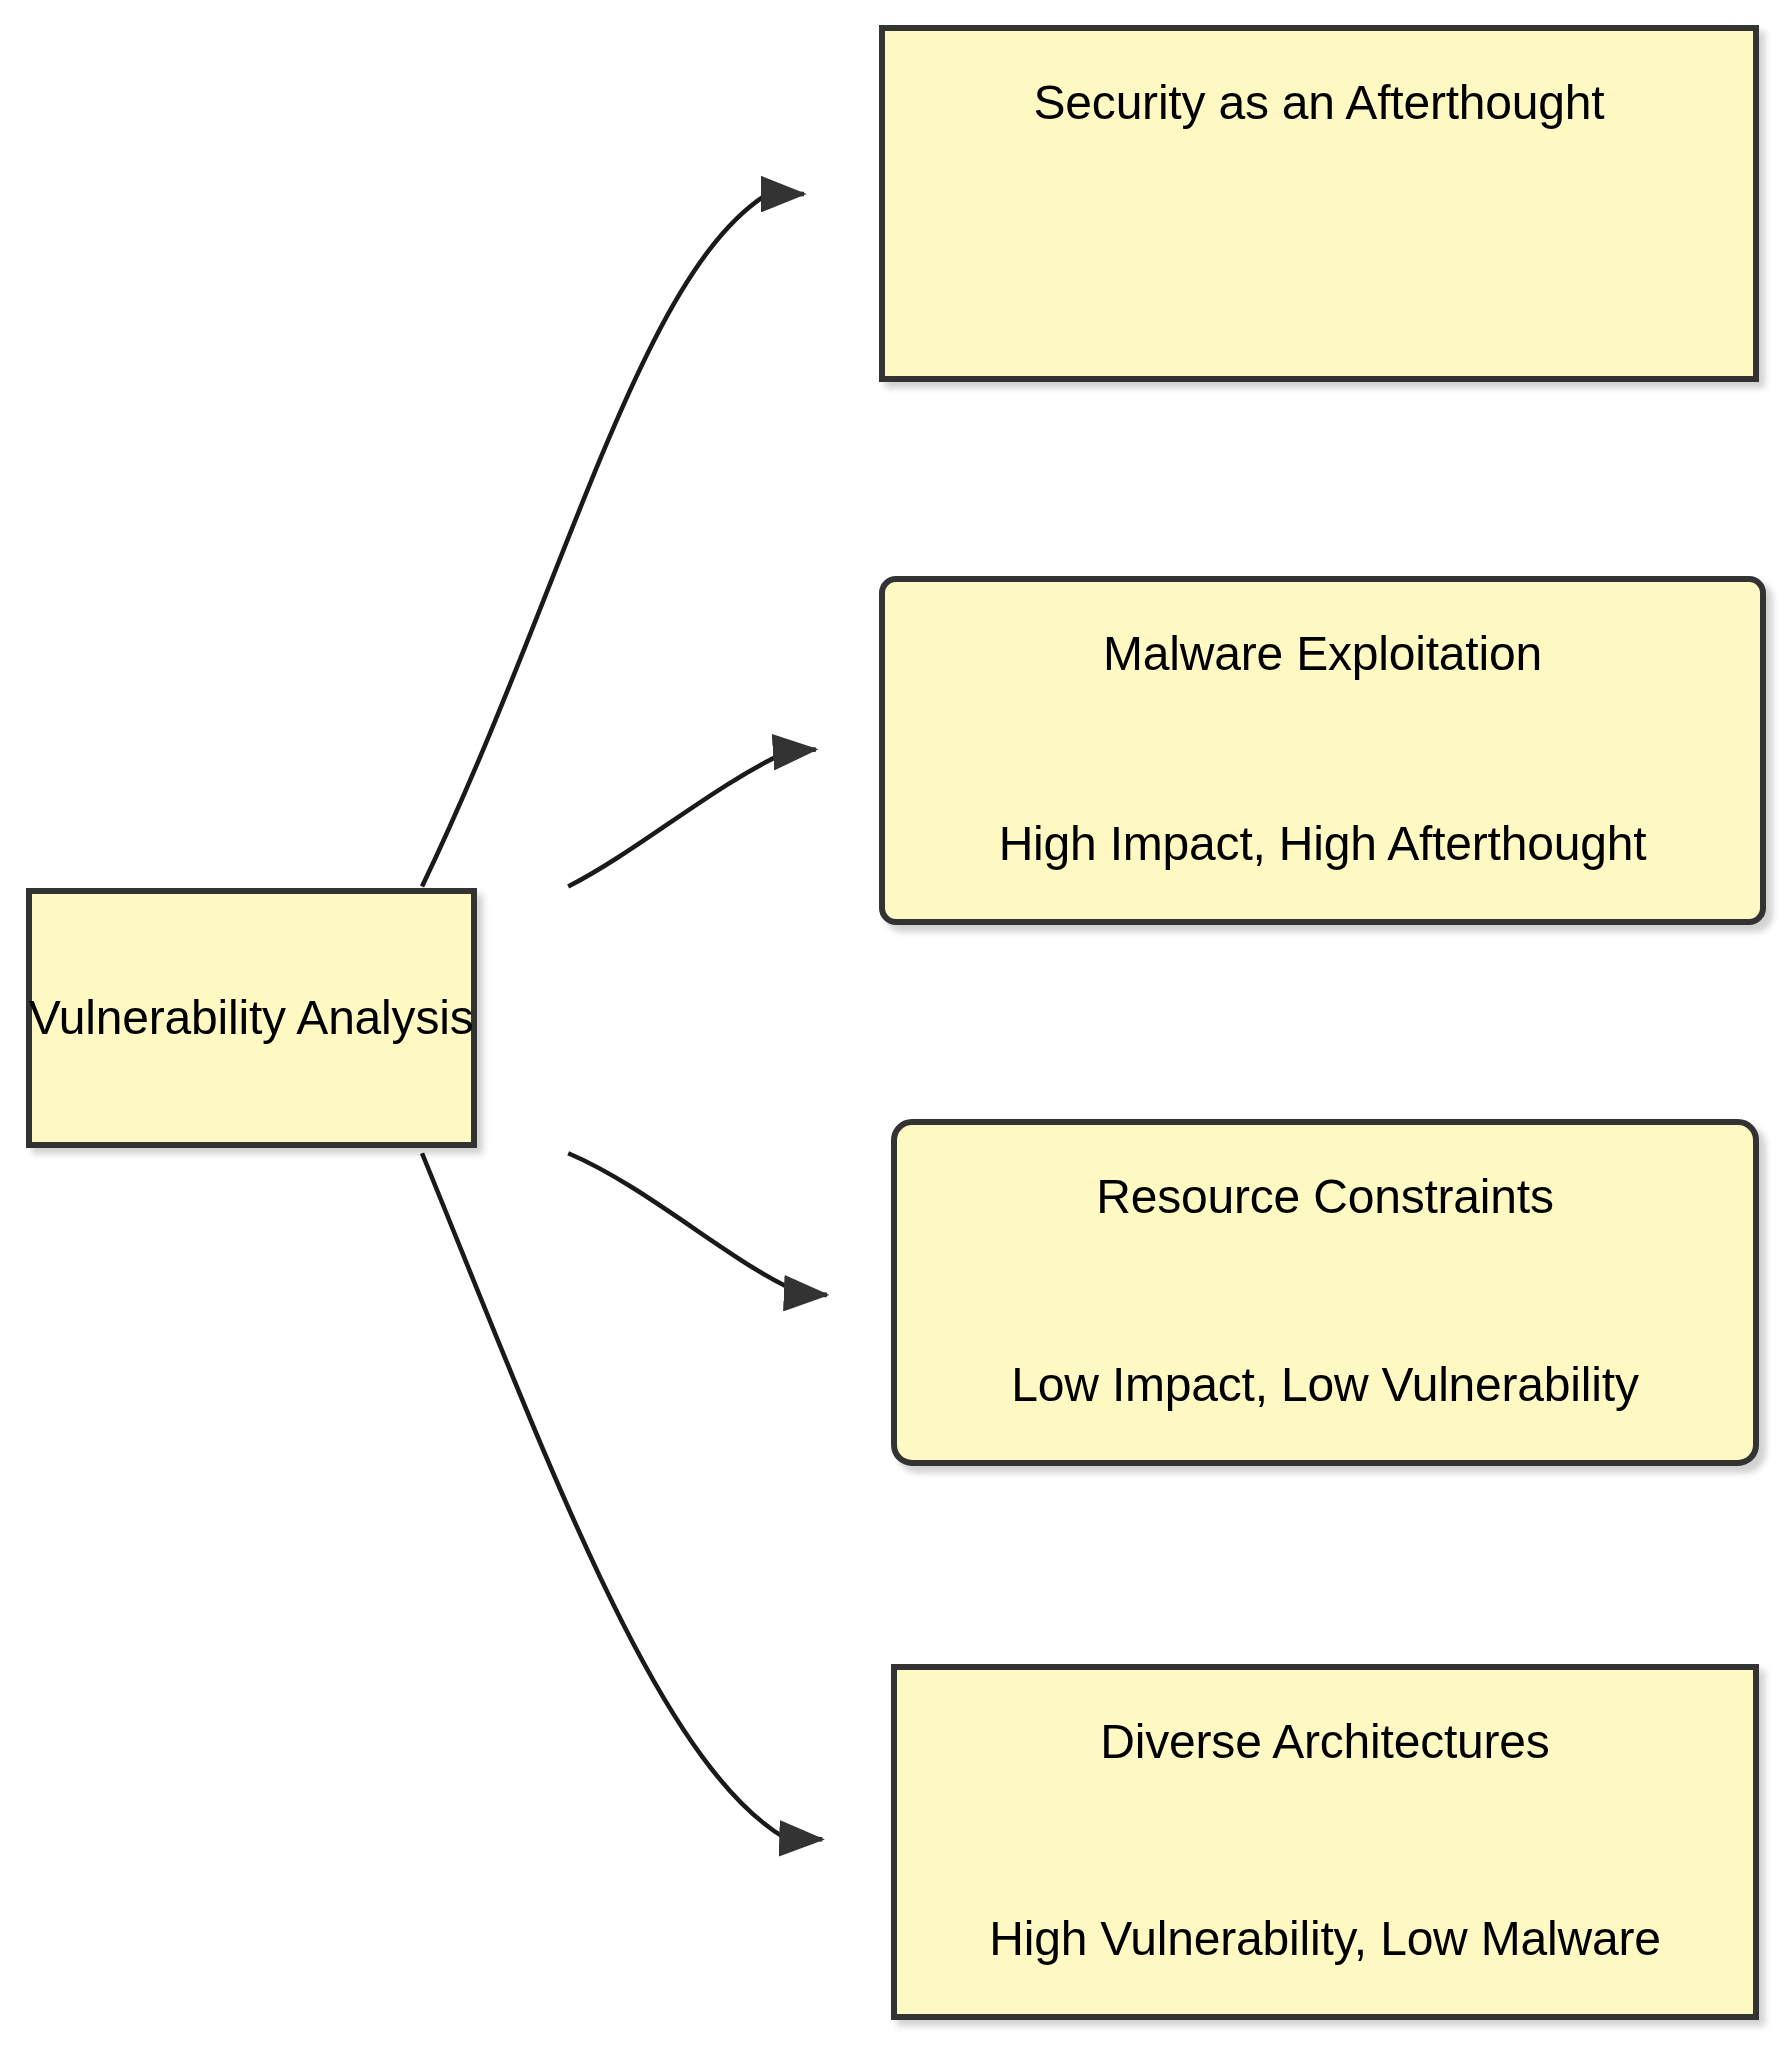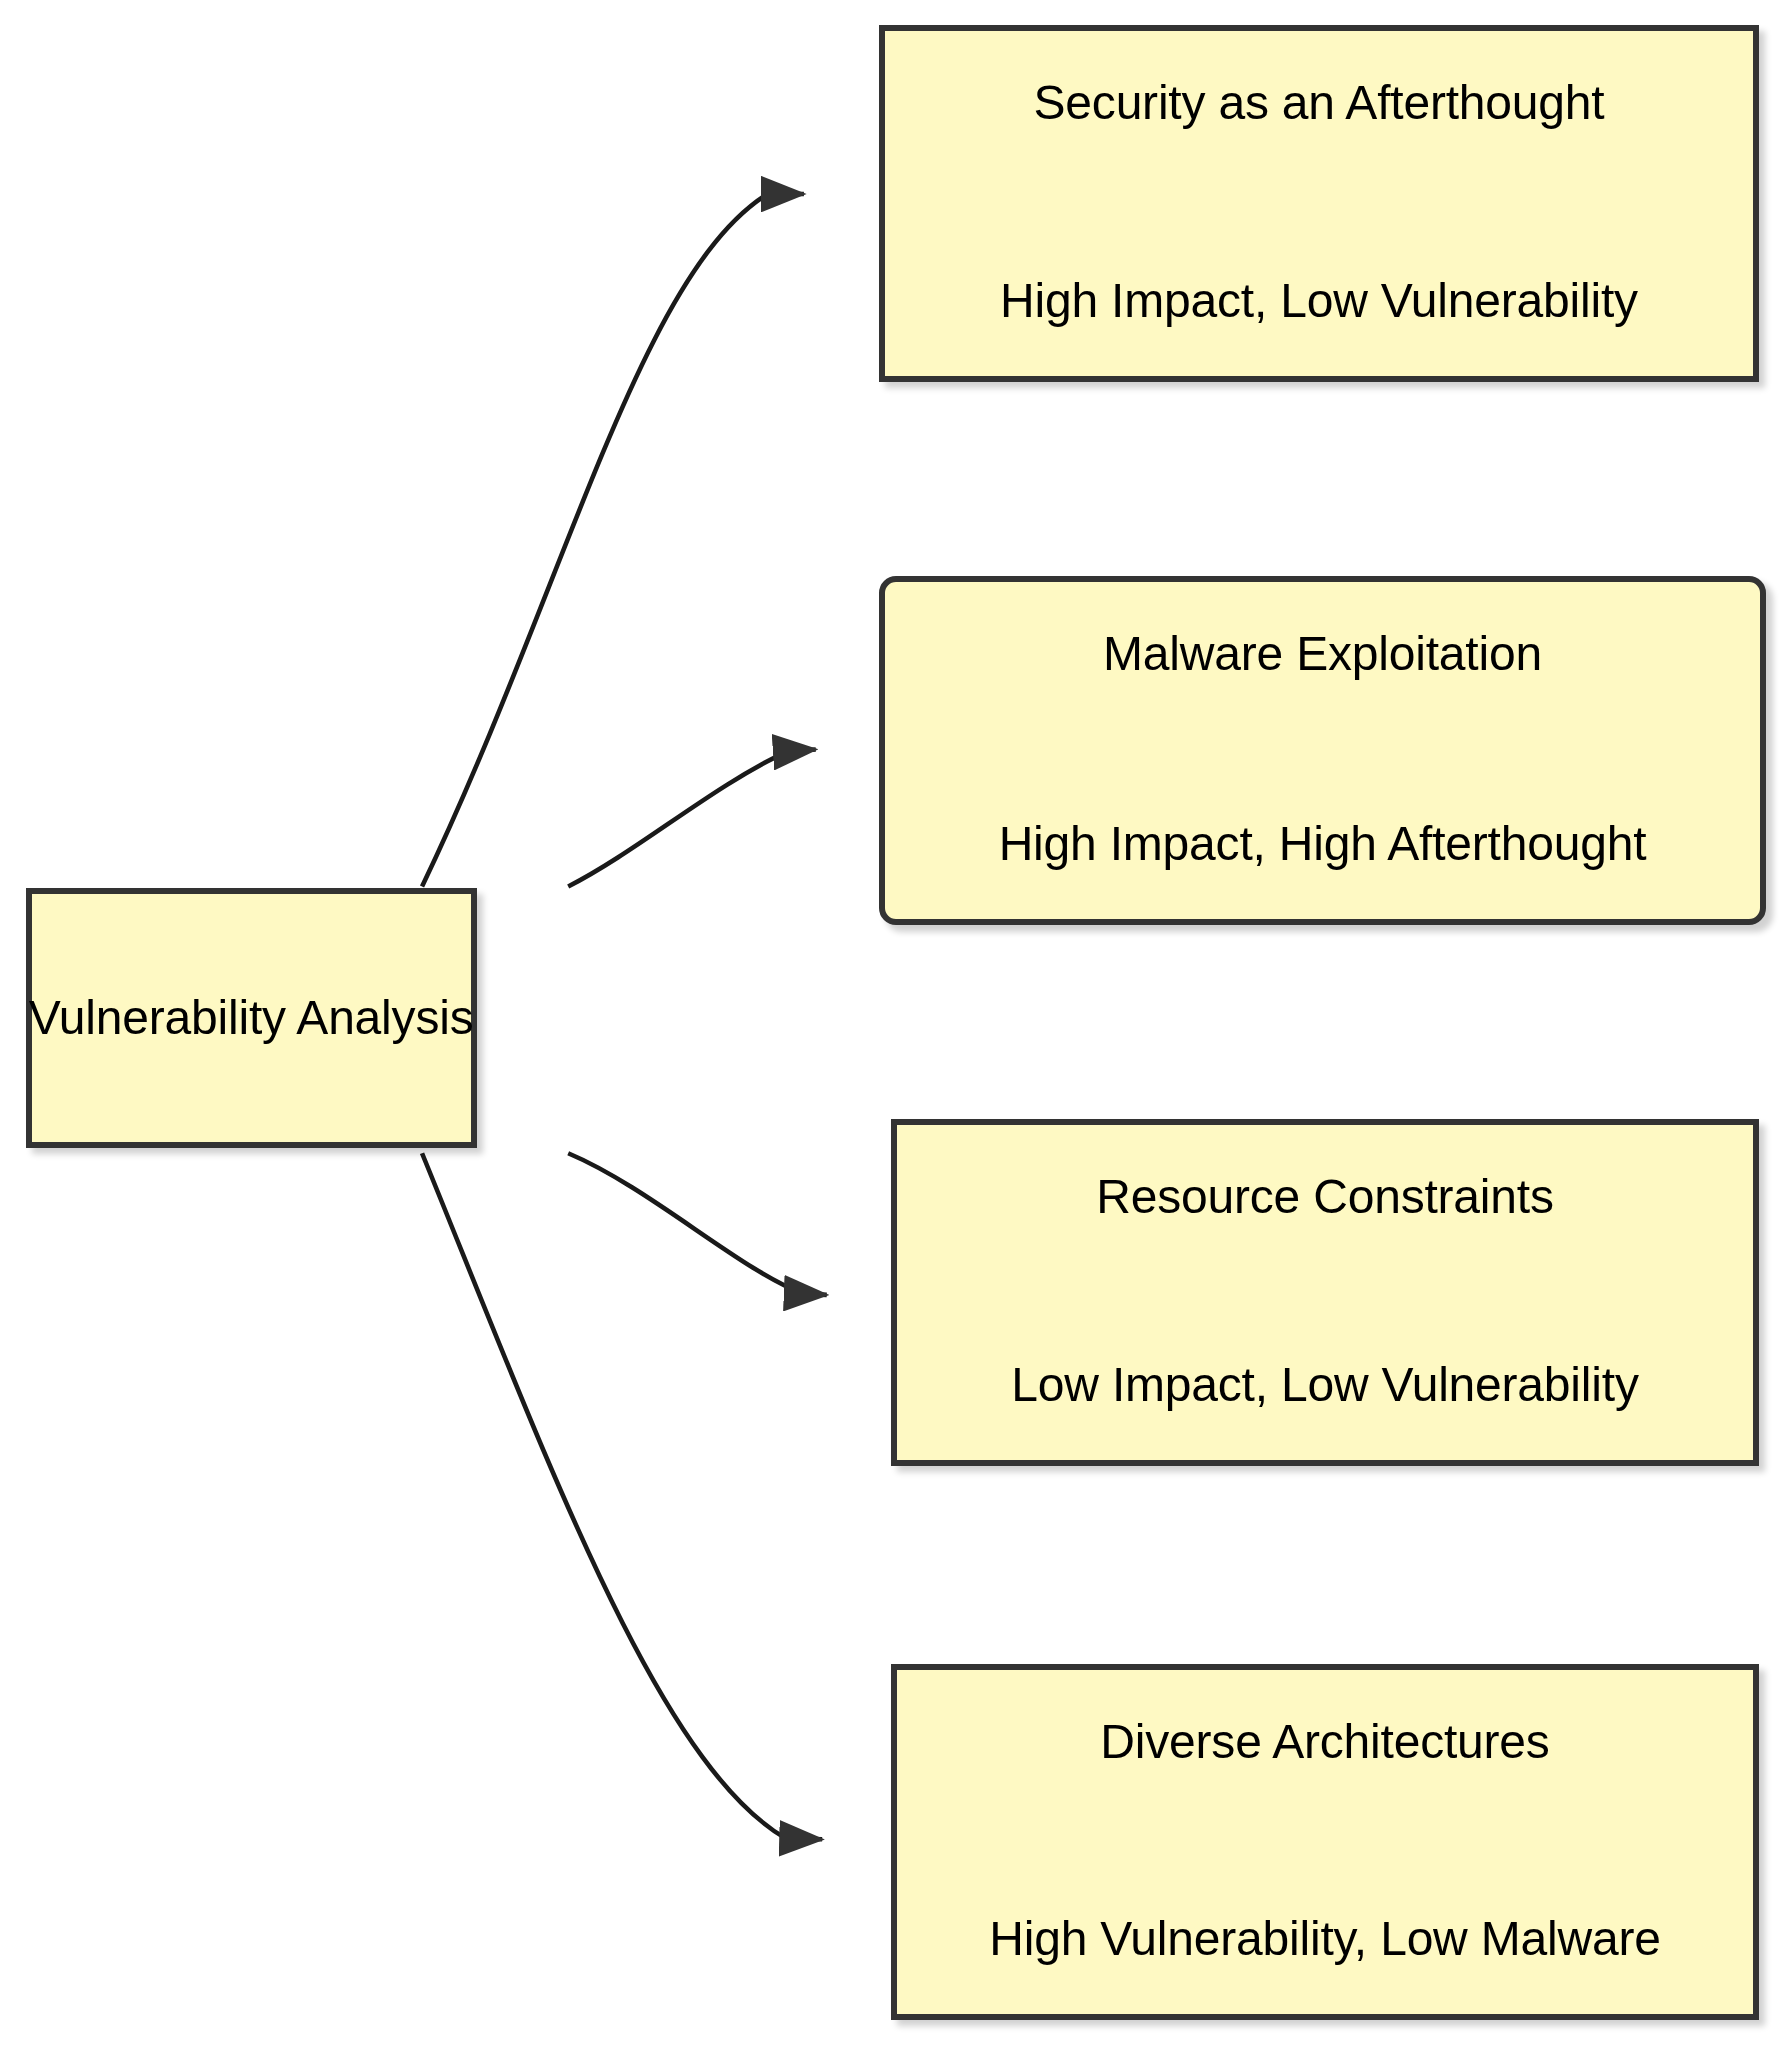--- a/index.html
+++ b/index.html
@@ -58,21 +58,21 @@
     height: 260px;
   }
   #node-root .title { margin-bottom: 11px; }
 
   
   .node.leaf .title { position: absolute; top: 44px; left: 0; right: 0; }
   .node.leaf .subtitle { position: absolute; bottom: 48px; left: 0; right: 0; }
 
   #node-security   { left: 879px;  top: 25px;   width: 880px;  height: 357px; }
   #node-malware    { left: 879px;  top: 576px;  width: 887px;  height: 349px; border-radius: 17px; }
-  #node-resource   { left: 891px;  top: 1119px; width: 868px;  height: 347px; }
+  #node-resource   { left: 891px;  top: 1119px; width: 868px;  height: 347px; border-radius: 21px; }
   #node-diverse    { left: 891px;  top: 1664px; width: 868px;  height: 356px; padding-left: 24px; }
 </style>
 </head>
 <body>
 
 <div id="canvas">
 
   <svg id="edge-layer" viewBox="0 0 1954 2241" width="1785" height="2048" xmlns="http://www.w3.org/2000/svg">
     <defs>
       <marker id="arrowhead" markerWidth="10" markerHeight="8" refX="9.4" refY="4" orient="auto" markerUnits="strokeWidth">
@@ -88,21 +88,20 @@
 
     <path d="M 462,1262 C 600,1600 720,1930 860,2012 L 900,2013" fill="none" stroke="#1a1a1a" stroke-width="5" marker-end="url(#arrowhead)"></path>
   </svg>
 
   <div class="node" id="node-root">
     <div class="subtitle">Vulnerability Analysis</div>
   </div>
 
   <div class="node leaf" id="node-security">
     <div class="title">Security as an Afterthought</div>
-    <div class="subtitle">High Impact, Low Vulnerability</div>
   </div>
 
   <div class="node leaf" id="node-malware">
     <div class="title">Malware Exploitation</div>
     <div class="subtitle">High Impact, High Afterthought</div>
   </div>
 
   <div class="node leaf" id="node-resource">
     <div class="title">Resource Constraints</div>
     <div class="subtitle">Low Impact, Low Vulnerability</div>

